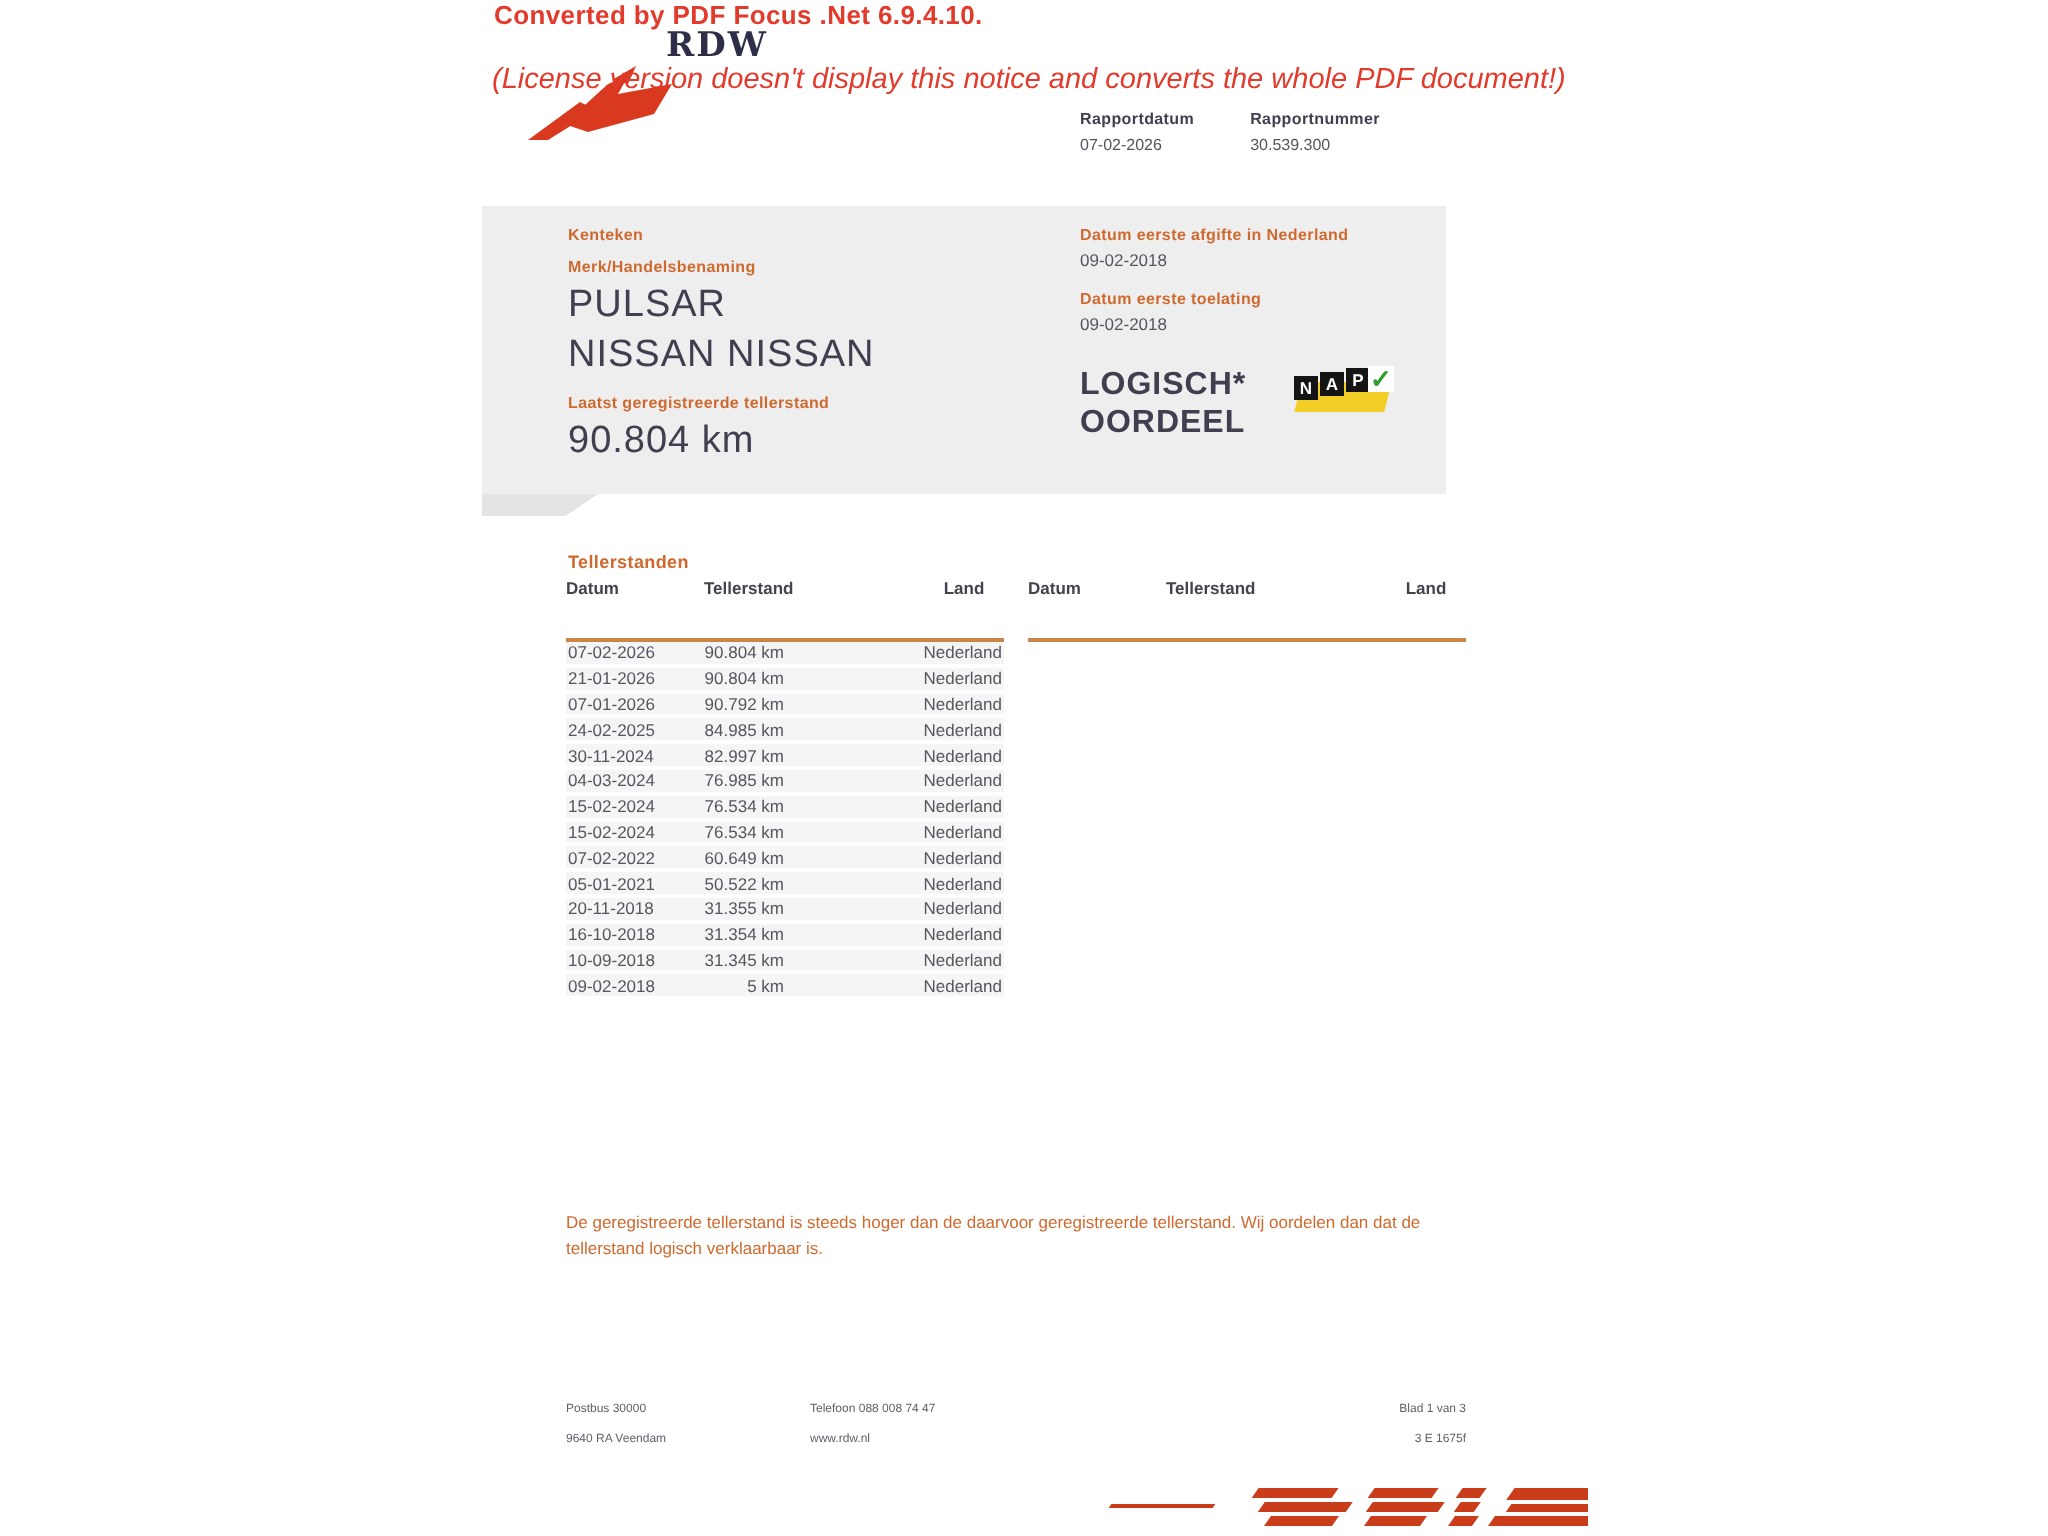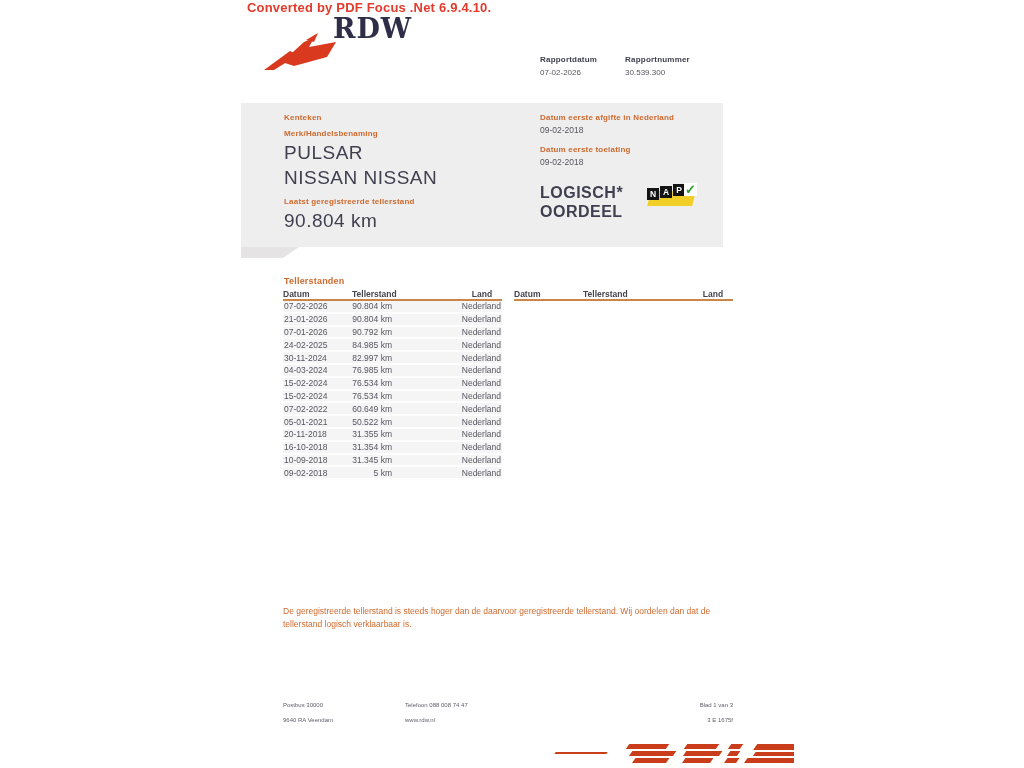--- a/index.html
+++ b/index.html
@@ -9,21 +9,21 @@
 
   
   .conv-line1 { position:absolute; left:247px; top:0px; font-size:13px; font-weight:bold;
                 color:#e23a2b; letter-spacing:.2px; }
   .conv-line2 { position:absolute; left:246px; top:32px; font-size:14.5px; font-style:italic;
                 color:#e23a2b; z-index:6; white-space:nowrap; }
 
   
   .rdw-logo { position:absolute; left:262px; top:13px; width:130px; height:58px; z-index:2; }
   .rdw-logo .word { position:absolute; left:71px; top:0; font-family:"DejaVu Serif", serif;
-                    font-weight:bold; font-size:27px; color:#2e2e48; letter-spacing:1px; }
+                    font-weight:bold; font-size:17px; color:#2e2e48; letter-spacing:1px; }
   .rdw-logo svg { position:absolute; left:0; top:17px; }
 
   
   .doc-title { position:absolute; left:538px; top:24px; font-size:19px; color:#e0653c;
                letter-spacing:.3px; z-index:1; white-space:nowrap; }
   .meta { position:absolute; left:540px; top:55px; display:flex; gap:28px; }
   .meta .lbl { font-size:8px; font-weight:bold; color:#3f3f4f; letter-spacing:.2px; }
   .meta .val { font-size:8px; color:#55555f; margin-top:4px; }
 
   
@@ -53,21 +53,21 @@
   .nap .sq.p { left:27px; top:3px; }
   .nap .chk { position:absolute; left:38px; top:2px; width:13px; height:13px; background:#fff;
               color:#2f9e2f; font-size:13px; font-weight:bold; line-height:13px; text-align:center; }
 
   
   .tell-title { position:absolute; left:284px; top:276px; font-size:9px; font-weight:bold;
                 color:#cf6a2f; letter-spacing:.2px; }
   .tables { position:absolute; left:283px; top:289px; display:flex; gap:12px; }
   .mtable { width:219px; }
   .thead { display:flex; font-size:8.5px; font-weight:bold; color:#44444e;
-           border-bottom:2px solid #c98646; padding-bottom:0; }
+           border-bottom:2px solid #c98646; padding-bottom:20px; }
   .thead .c1 { width:69px; }
   .thead .c2 { flex:1; }
   .thead .c3 { text-align:center; width:40px; }
   .trow { display:flex; align-items:center; height:12.8px; background:#f5f5f5;
           border-bottom:2px solid #ffffff; font-size:8.5px; color:#55555f; }
   .trow .c1 { width:69px; padding-left:1px; }
   .trow .c2 { width:40px; text-align:right; }
   .trow .c3 { flex:1; text-align:right; padding-right:1px; }
 
   
@@ -86,20 +86,21 @@
 
   
   .bottom-art { position:absolute; left:538px; top:743px; }
 </style>
 </head>
 <body>
 
 <div class="page">
 
   <div class="conv-line1">Converted by PDF Focus .Net 6.9.4.10.</div>
+  <div class="conv-line2">(License version doesn't display this notice and converts the whole PDF document!)</div>
 
   <div class="rdw-logo">
     <span class="word">RDW</span>
     <svg width="78" height="44" viewBox="0 0 78 44">
       <polygon points="2,40 28,21 36,25 12,40" fill="#d8391f"></polygon>
       <polygon points="20,32 42,12 52,8 47,17 74,12 65,27 32,36" fill="#d8391f"></polygon>
       <polygon points="44,10 56,3 52,12" fill="#d8391f"></polygon>
     </svg>
   </div>
 

